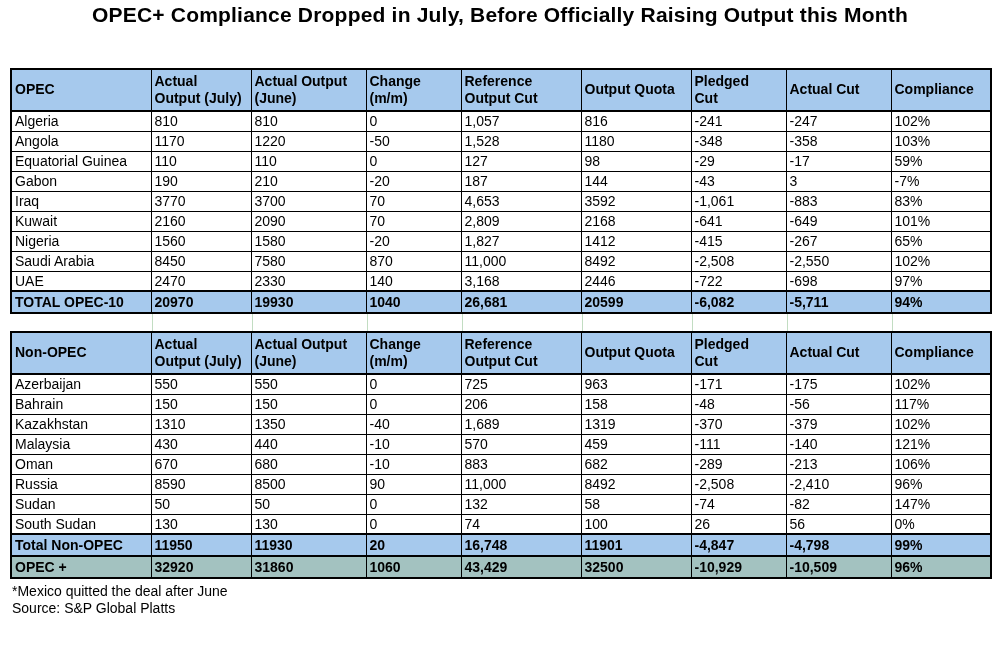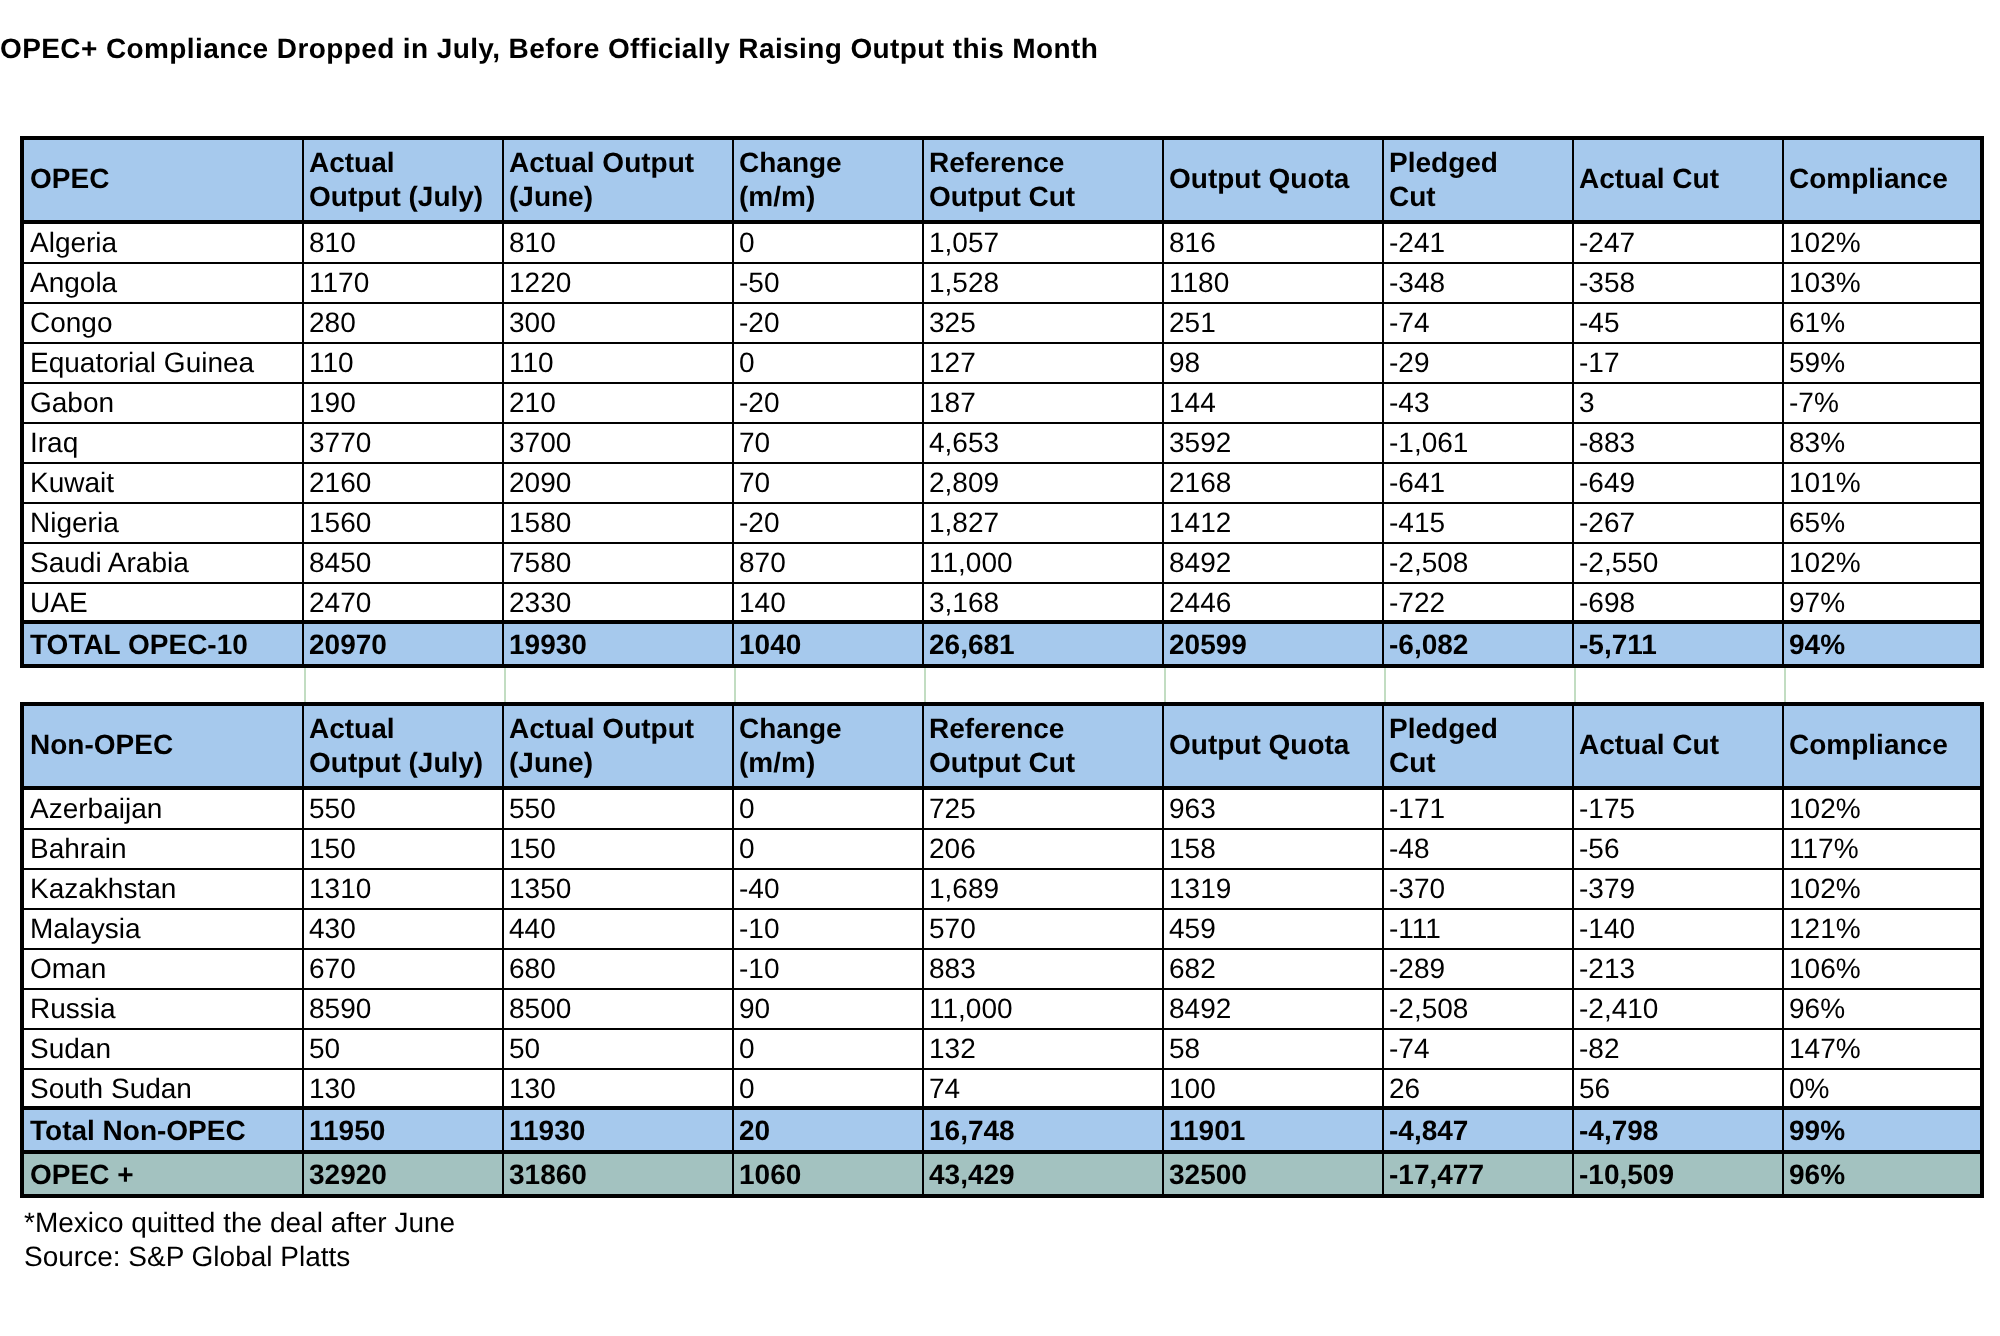--- a/index.html
+++ b/index.html
@@ -11,23 +11,23 @@
     font-family: "Liberation Sans", "DejaVu Sans", sans-serif;
     color: #000000;
     overflow: hidden;
   }
   .page {
     width: 1000px;
     height: 668px;
     position: relative;
   }
   .title {
-    padding-top: 16px;
-    text-align: left;
-    font-size: 14px;
+    padding-top: 3px;
+    text-align: center;
+    font-size: 21px;
     font-weight: bold;
     letter-spacing: 0.2px;
   }
   .tables-wrap {
     position: absolute;
     left: 10px;
     top: 68px;
     width: 980px;
   }
   table.data-table {
@@ -147,31 +147,20 @@
             <td>1170</td>
             <td>1220</td>
             <td>-50</td>
             <td class="ref-col">1,528</td>
             <td>1180</td>
             <td>-348</td>
             <td>-358</td>
             <td>103%</td>
           </tr>
           <tr>
-            <td>Congo</td>
-            <td>280</td>
-            <td>300</td>
-            <td>-20</td>
-            <td class="ref-col">325</td>
-            <td>251</td>
-            <td>-74</td>
-            <td>-45</td>
-            <td>61%</td>
-          </tr>
-          <tr>
             <td>Equatorial Guinea</td>
             <td>110</td>
             <td>110</td>
             <td>0</td>
             <td class="ref-col">127</td>
             <td>98</td>
             <td>-29</td>
             <td>-17</td>
             <td>59%</td>
           </tr>
@@ -396,21 +385,21 @@
             <td>-4,798</td>
             <td>99%</td>
           </tr>
           <tr class="total teal">
             <td>OPEC +</td>
             <td>32920</td>
             <td>31860</td>
             <td>1060</td>
             <td class="ref-col">43,429</td>
             <td>32500</td>
-            <td>-17,477</td>
+            <td>-10,929</td>
             <td>-10,509</td>
             <td>96%</td>
           </tr>
         </tbody>
     </table>
 
     <div class="footnotes">
         <div>*Mexico quitted the deal after June</div>
         <div>Source: S&amp;P Global Platts</div>
       </div>

